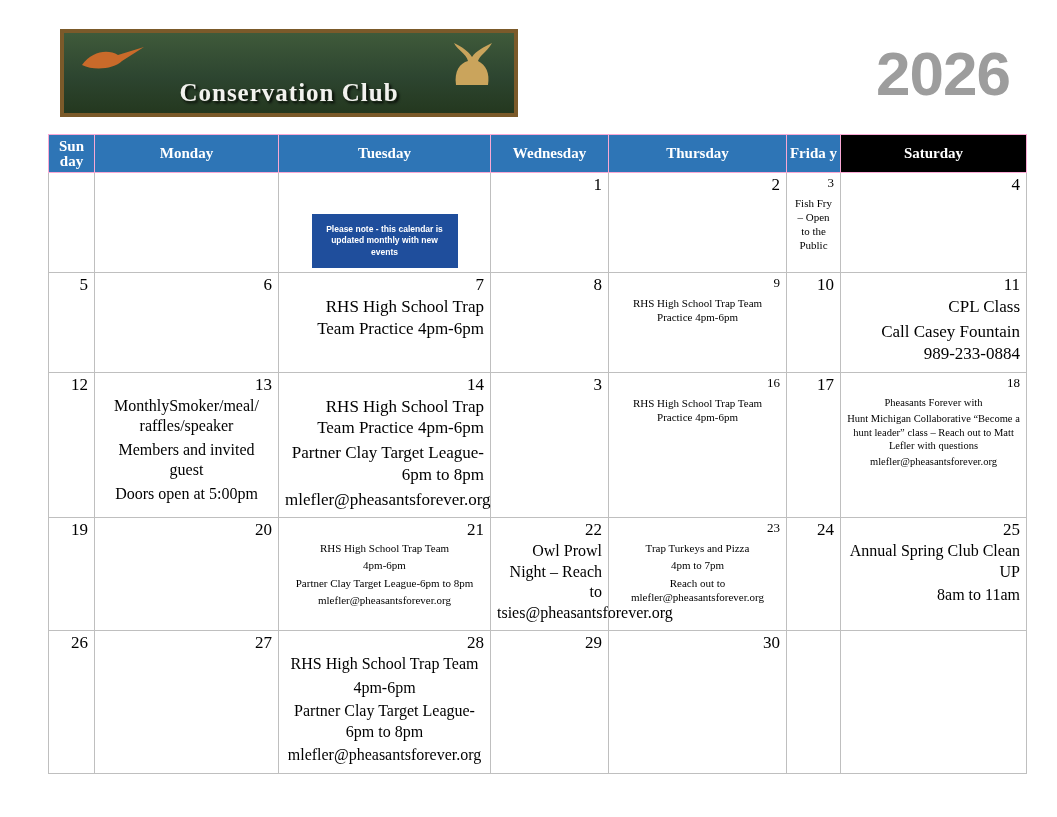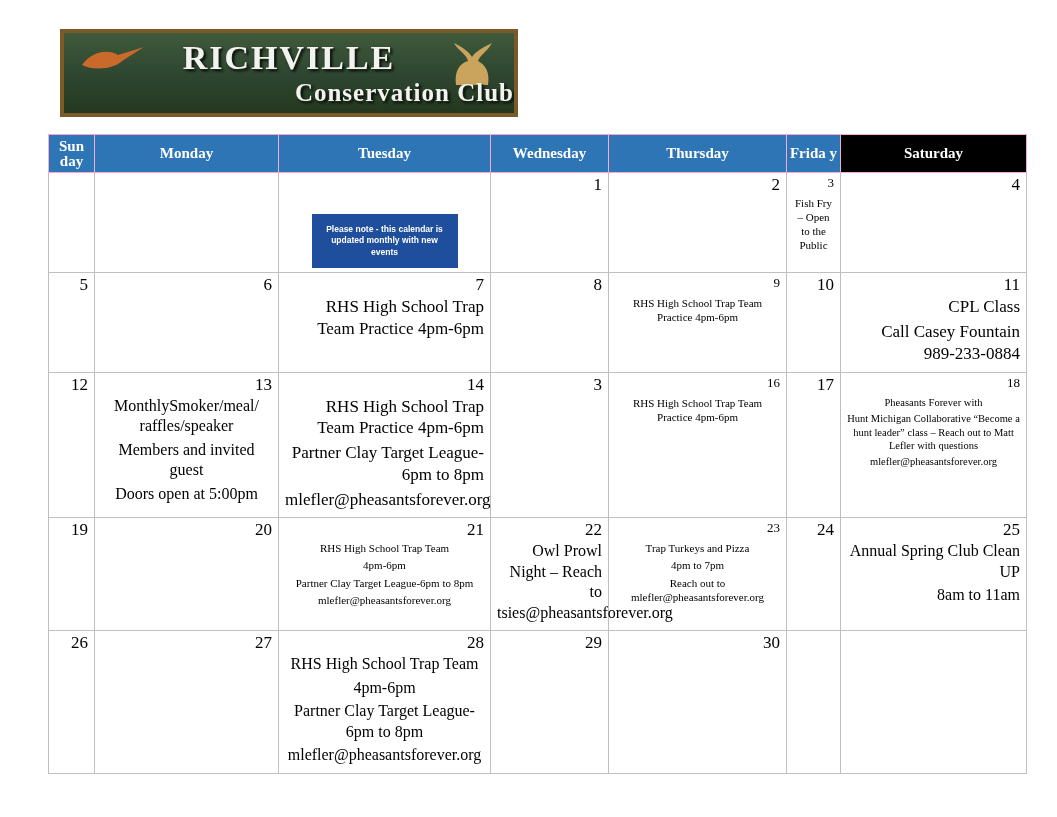--- a/index.html
+++ b/index.html
@@ -41,21 +41,21 @@
     font-family: "Liberation Serif", serif;
     font-weight: bold;
     font-size: 34px;
     letter-spacing: 2px;
     color: #f2f2ee;
     text-shadow: 1px 1px 0 #1b2a18, 2px 2px 3px #000;
   }
   .logo .lbot {
     position: absolute;
     top: 46px; left: 0; right: 0;
-    text-align: right;
+    text-align: center;
     font-family: "Liberation Serif", serif;
     font-weight: bold;
     font-size: 25px;
     letter-spacing: 1px;
     color: #f2f2ee;
     text-shadow: 1px 1px 0 #1b2a18, 2px 2px 3px #000;
   }
   .logo .bird {
     position: absolute;
     left: 14px; top: 12px;
@@ -169,24 +169,24 @@
 <div class="page">
 
   <div class="header">
     <div class="logo">
       <svg class="bird" viewBox="0 0 70 30">
         <path d="M4 20 C14 6, 30 4, 40 10 L66 2 L44 16 C36 24, 16 26, 4 20 Z" fill="currentColor"></path>
       </svg>
       <svg class="deer" viewBox="0 0 54 46">
         <path d="M10 44 C8 30, 14 22, 22 20 C20 12, 12 10, 8 2 C16 6, 22 10, 26 16 C30 10, 38 6, 46 2 C40 12, 34 14, 32 20 C40 24, 44 32, 42 44 Z" fill="currentColor"></path>
       </svg>
-      <div class="ltop">RICHVILLE</div>
       <div class="lbot">Conservation Club</div>
     </div>
     <div class="title-wrap">
+      <div class="year">2026</div>
     </div>
   </div>
 
   <table class="cal">
     <colgroup>
       <col class="c-sun">
         <col class="c-mon">
         <col class="c-tue">
         <col class="c-wed">
       <col class="c-thu">

